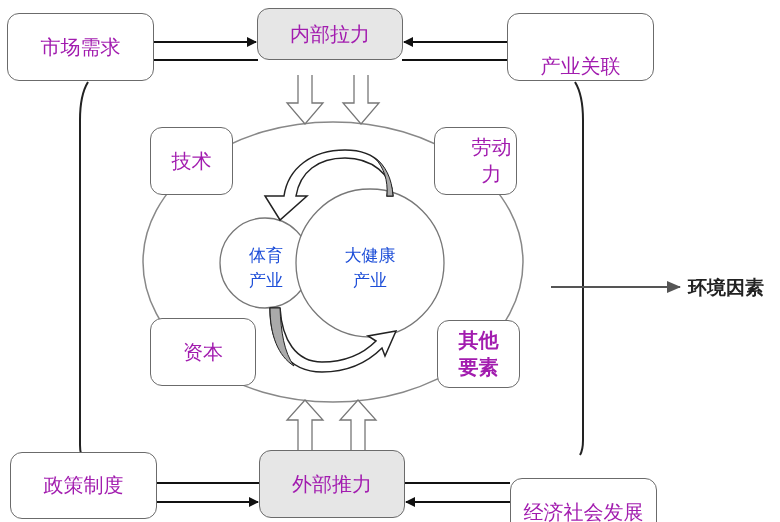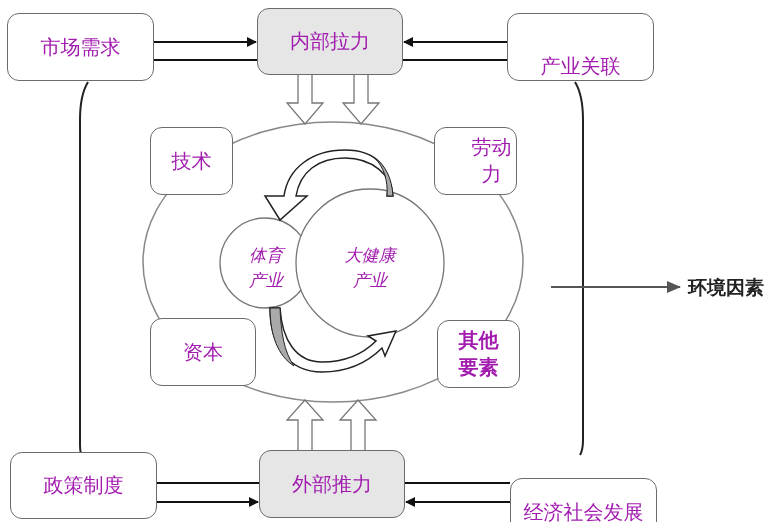--- a/index.html
+++ b/index.html
@@ -1,20 +1,20 @@
 <!DOCTYPE html>
 <html><head>
 <meta charset="utf-8">
 <style>
   html,body{margin:0;padding:0;background:#fff;}
   body{width:780px;height:522px;position:relative;overflow:hidden;font-family:"DejaVu Sans",sans-serif;}
   svg{position:absolute;left:0;top:0;}
   .box{position:absolute;box-sizing:border-box;border:1.5px solid #6b6b6b;border-radius:12px;background:#fff;display:flex;align-items:center;justify-content:center;font-size:20px;color:#a21caf;text-align:center;line-height:1.35;}
   .box.gray{background:#e6e6e6;}
-  .circle-label{position:absolute;font-size:17px;color:#a21caf;text-align:center;line-height:1.45;font-style:italic;}
+  .circle-label{position:absolute;font-size:17px;color:#1d4ed8;text-align:center;line-height:1.45;}
   .env-label{position:absolute;font-size:19px;color:#222;font-weight:bold;}
 </style>
 </head>
 <body>
 
 <svg width="780" height="522" viewBox="0 0 780 522">
   <defs>
     <marker id="arrowBlack" markerWidth="10" markerHeight="10" refX="9" refY="5" orient="auto" markerUnits="userSpaceOnUse">
       <path d="M0,0 L10,5 L0,10 Z" fill="#111"></path>
     </marker>
@@ -52,21 +52,21 @@
   <path d="M393,196 C392,175 372,158 345,158 C318,158 300,172 296,196 L307,196 L280,220 L265,196 L284,196 C288,168 312,150 345,150 C378,150 392,170 387,196 Z" fill="#fff" stroke="#222" stroke-width="1.5"></path>
   <path d="M393,196 C392,178 385,165 375,158 C384,168 388,180 387,196 Z" fill="#aaa" stroke="#222" stroke-width="1"></path>
 
   <path d="M270,308 C270,345 288,372 322,372 C348,372 368,362 382,348 L385,356 L396,331 L368,336 L376,341 C364,353 346,362 322,362 C296,362 282,340 280,308 Z" fill="#fff" stroke="#222" stroke-width="1.5"></path>
   <path d="M270,308 C270,335 278,356 294,366 C284,352 281,332 280,308 Z" fill="#aaa" stroke="#222" stroke-width="1"></path>
 </svg>
 
 <div class="box" style="left:7px;top:13px;width:147px;height:68px;">
     <span>市场需求</span>
   </div>
-<div class="box gray" style="left:257px;top:8px;width:146px;height:67px;">
+<div class="box gray" style="left:257px;top:8px;width:146px;height:52px;">
     <span>内部拉力</span>
   </div>
 <div class="box" style="left:507px;top:13px;width:147px;height:68px;align-items:flex-end;">
     <span>产业关联</span>
   </div>
 
 <div class="box" style="left:10px;top:452px;width:147px;height:67px;">
     <span>政策制度</span>
   </div>
 <div class="box gray" style="left:259px;top:450px;width:146px;height:68px;font-family:Liberation Serif, serif;">

